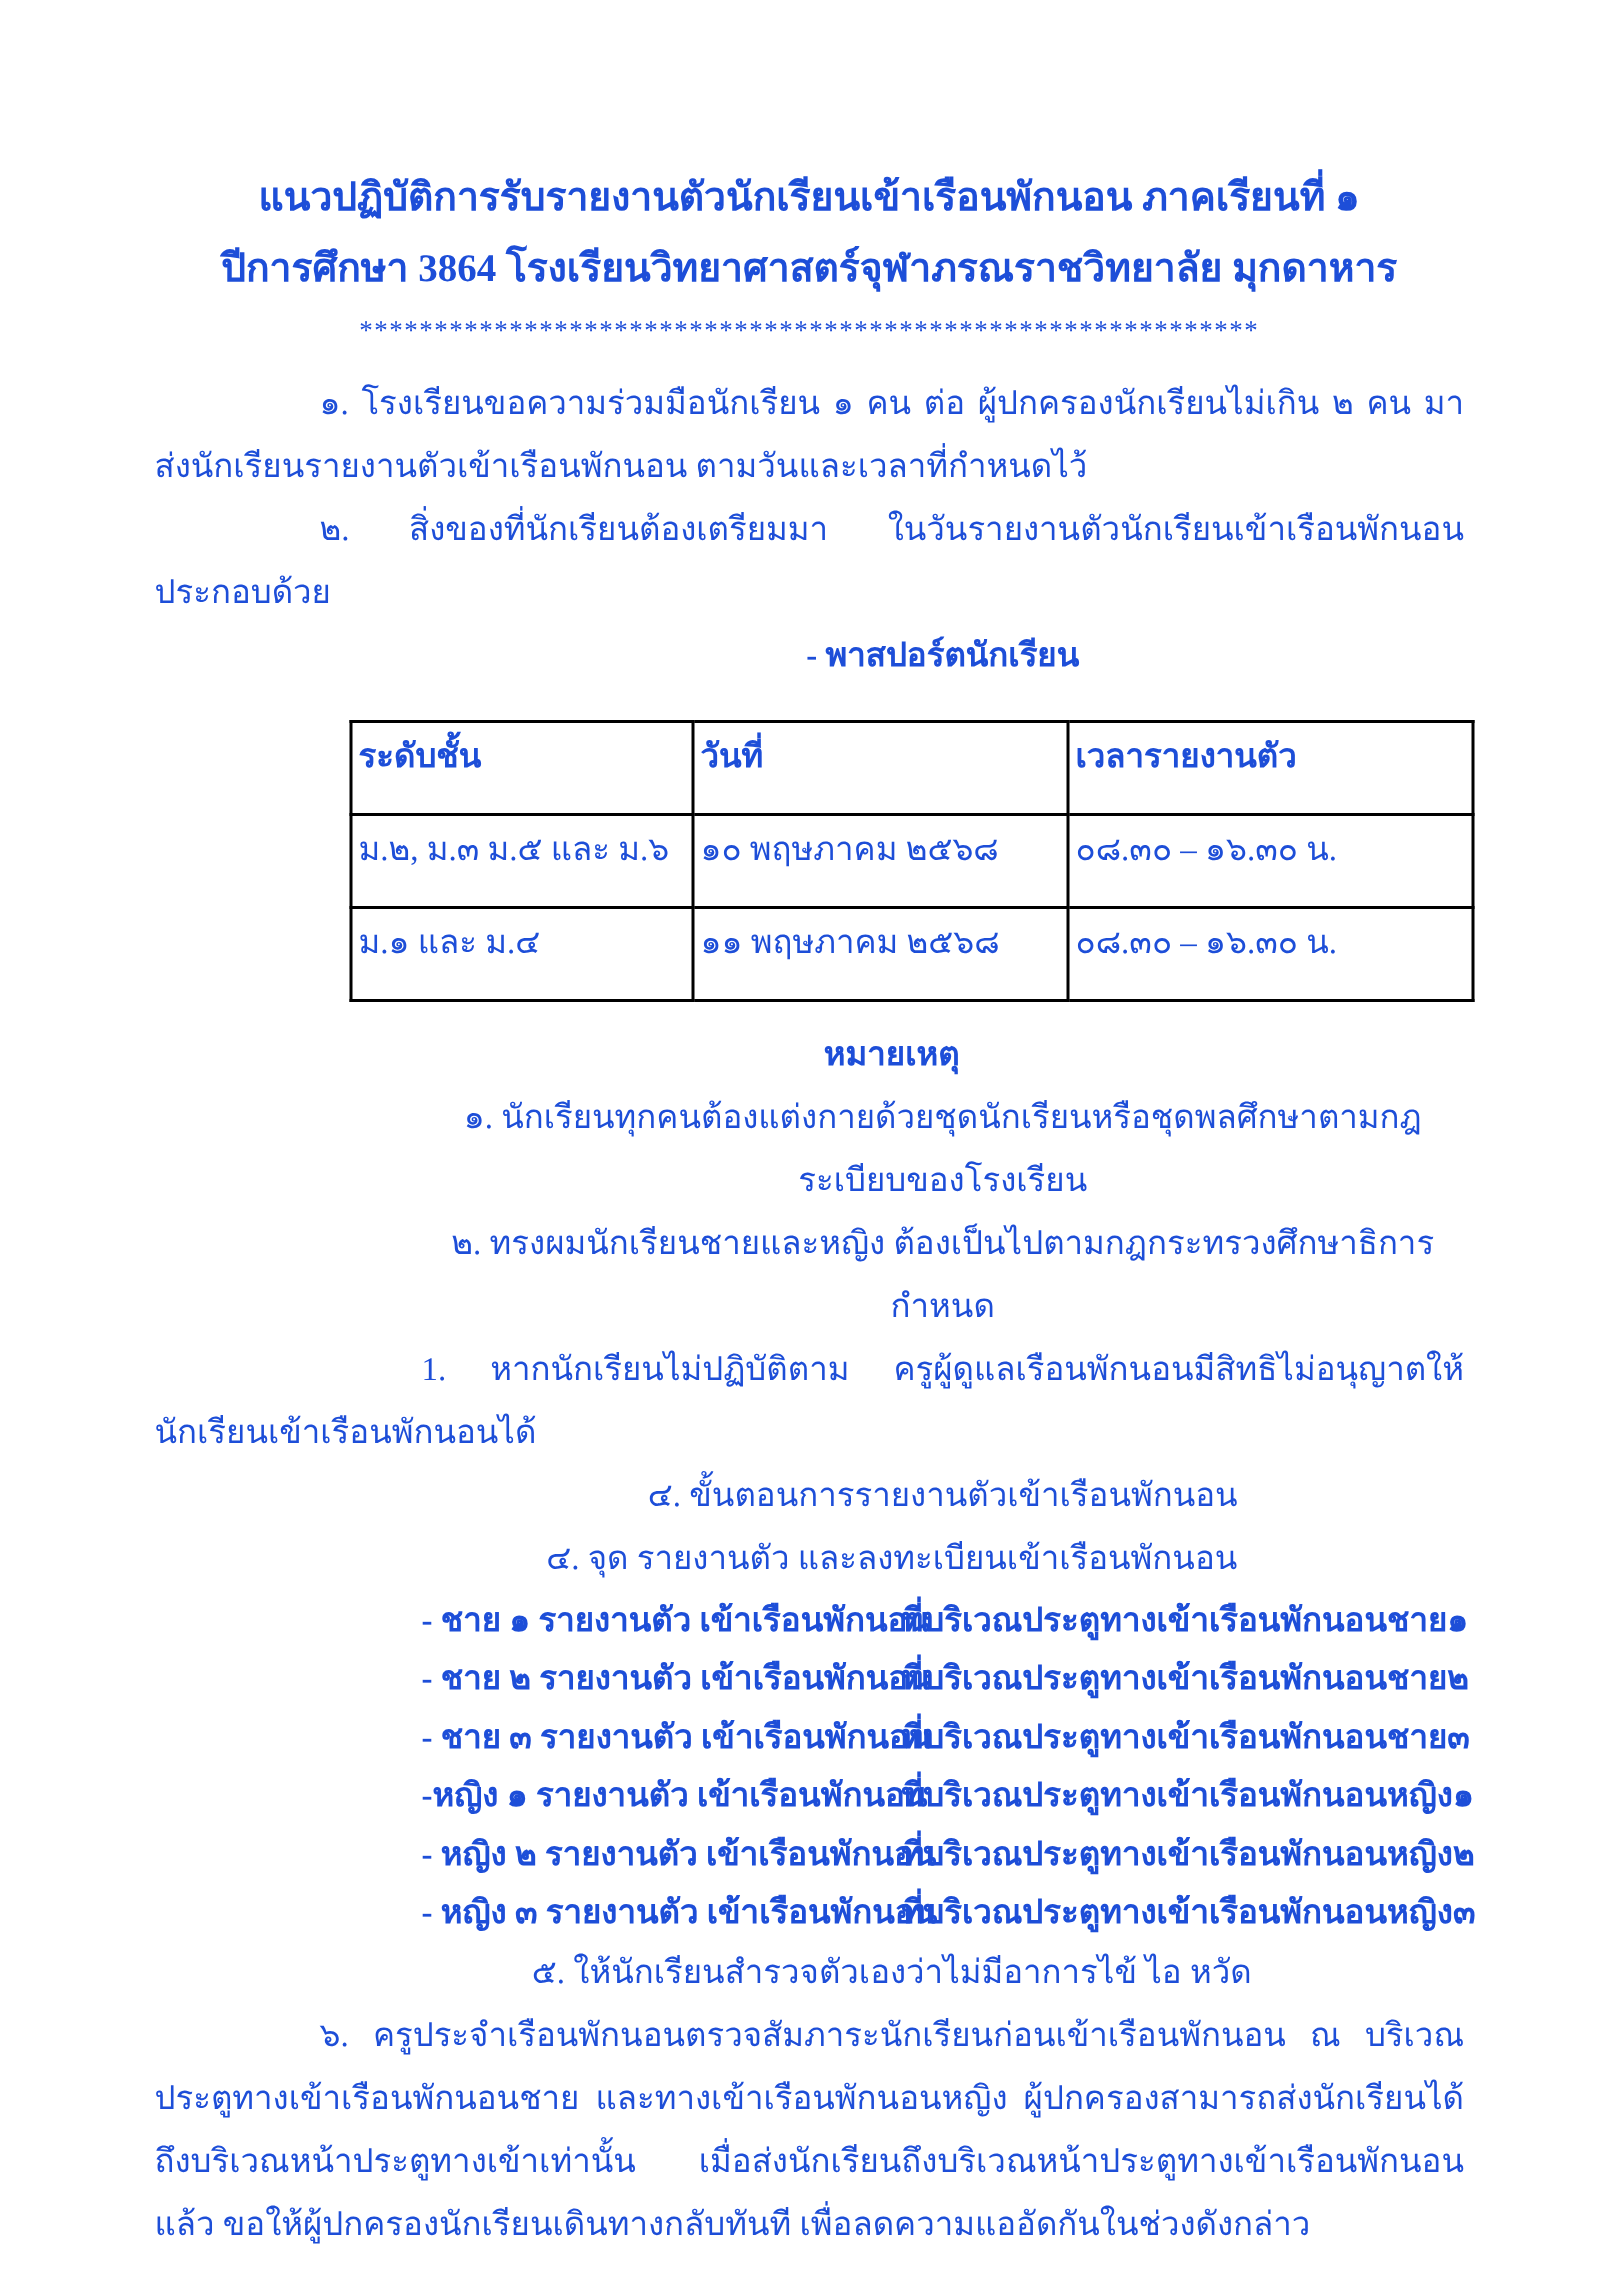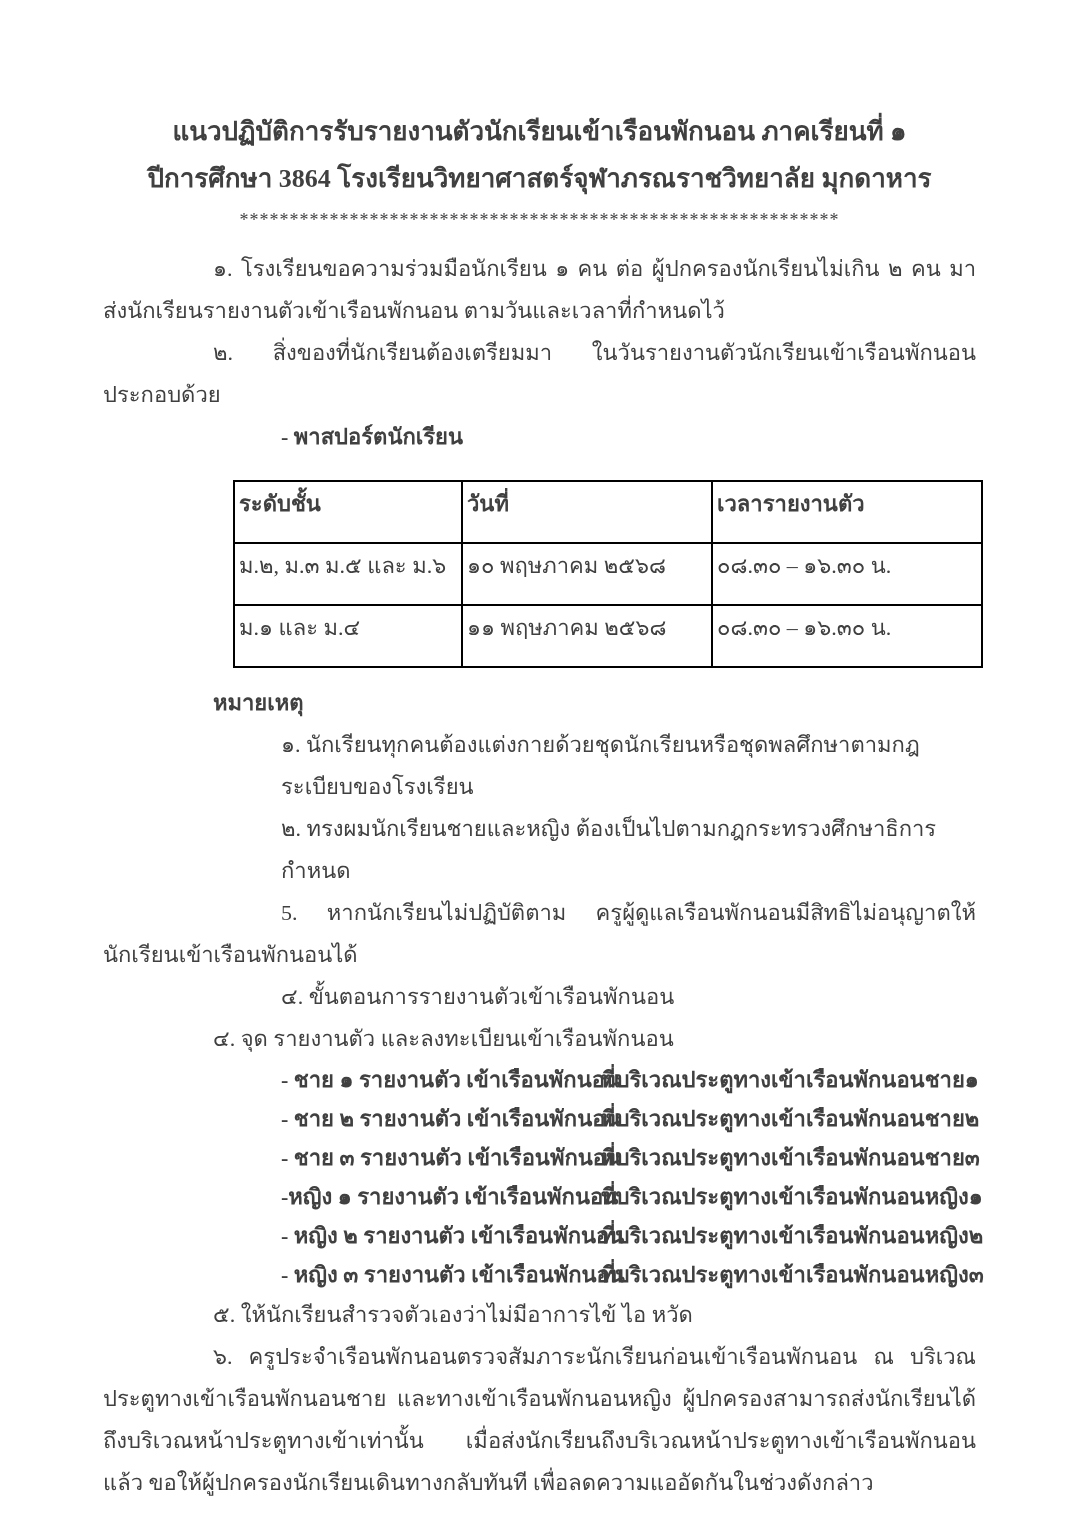--- a/index.html
+++ b/index.html
@@ -7,21 +7,21 @@
     margin: 0;
     padding: 0;
     background: #ffffff;
   }
   .page {
     position: relative;
     width: 1076px;
     height: 1522px;
     margin: 0 auto;
     background: #ffffff;
-    color: #404040;
+    color: #1d4ed8;
     font-family: "Liberation Serif", "DejaVu Sans", sans-serif;
     font-size: 22px;
     line-height: 42px;
     padding: 108px 100px 30px 103px;
     overflow: hidden;
   }
   p { margin: 0; }
   .doc-title {
     text-align: center;
     font-weight: 700;
@@ -32,21 +32,21 @@
     text-align: center;
     font-size: 18px;
     line-height: 36px;
     letter-spacing: 1px;
     margin-bottom: 10px;
   }
   .para {
     text-indent: 110px;
     text-align: justify;
   }
-  .line { text-align: left; }
+  .line { text-align: center; }
   .indent-1 { padding-left: 110px; }
   .indent-2 { padding-left: 178px; }
   .hang-2 {
     text-indent: 178px;
     text-align: justify;
   }
   .bold { font-weight: 700; }
 
   table.schedule {
     border-collapse: collapse;
@@ -111,21 +111,21 @@
         <td>ม.๑ และ ม.๔</td>
         <td>๑๑  พฤษภาคม ๒๕๖๘</td>
         <td>๐๘.๓๐ – ๑๖.๓๐  น.</td>
       </tr>
     </tbody>
   </table>
 
   <p class="line indent-1 bold">หมายเหตุ</p>
   <p class="line indent-2">๑. นักเรียนทุกคนต้องแต่งกายด้วยชุดนักเรียนหรือชุดพลศึกษาตามกฎระเบียบของโรงเรียน</p>
   <p class="line indent-2">๒. ทรงผมนักเรียนชายและหญิง ต้องเป็นไปตามกฎกระทรวงศึกษาธิการกำหนด</p>
-  <p class="hang-2">5. หากนักเรียนไม่ปฏิบัติตาม ครูผู้ดูแลเรือนพักนอนมีสิทธิไม่อนุญาตให้นักเรียนเข้าเรือนพักนอนได้</p>
+  <p class="hang-2">1. หากนักเรียนไม่ปฏิบัติตาม ครูผู้ดูแลเรือนพักนอนมีสิทธิไม่อนุญาตให้นักเรียนเข้าเรือนพักนอนได้</p>
 
   <p class="line indent-2">๔. ขั้นตอนการรายงานตัวเข้าเรือนพักนอน</p>
   <p class="line indent-1">๔. จุด รายงานตัว และลงทะเบียนเข้าเรือนพักนอน</p>
 
   <div class="cp-row">
     <span class="cp-prefix">- ชาย ๑  รายงานตัว เข้าเรือนพักนอน</span>
     <span class="cp-location">ที่บริเวณประตูทางเข้าเรือนพักนอนชาย</span>
     <span class="cp-number">๑</span>
   </div>
   <div class="cp-row">

